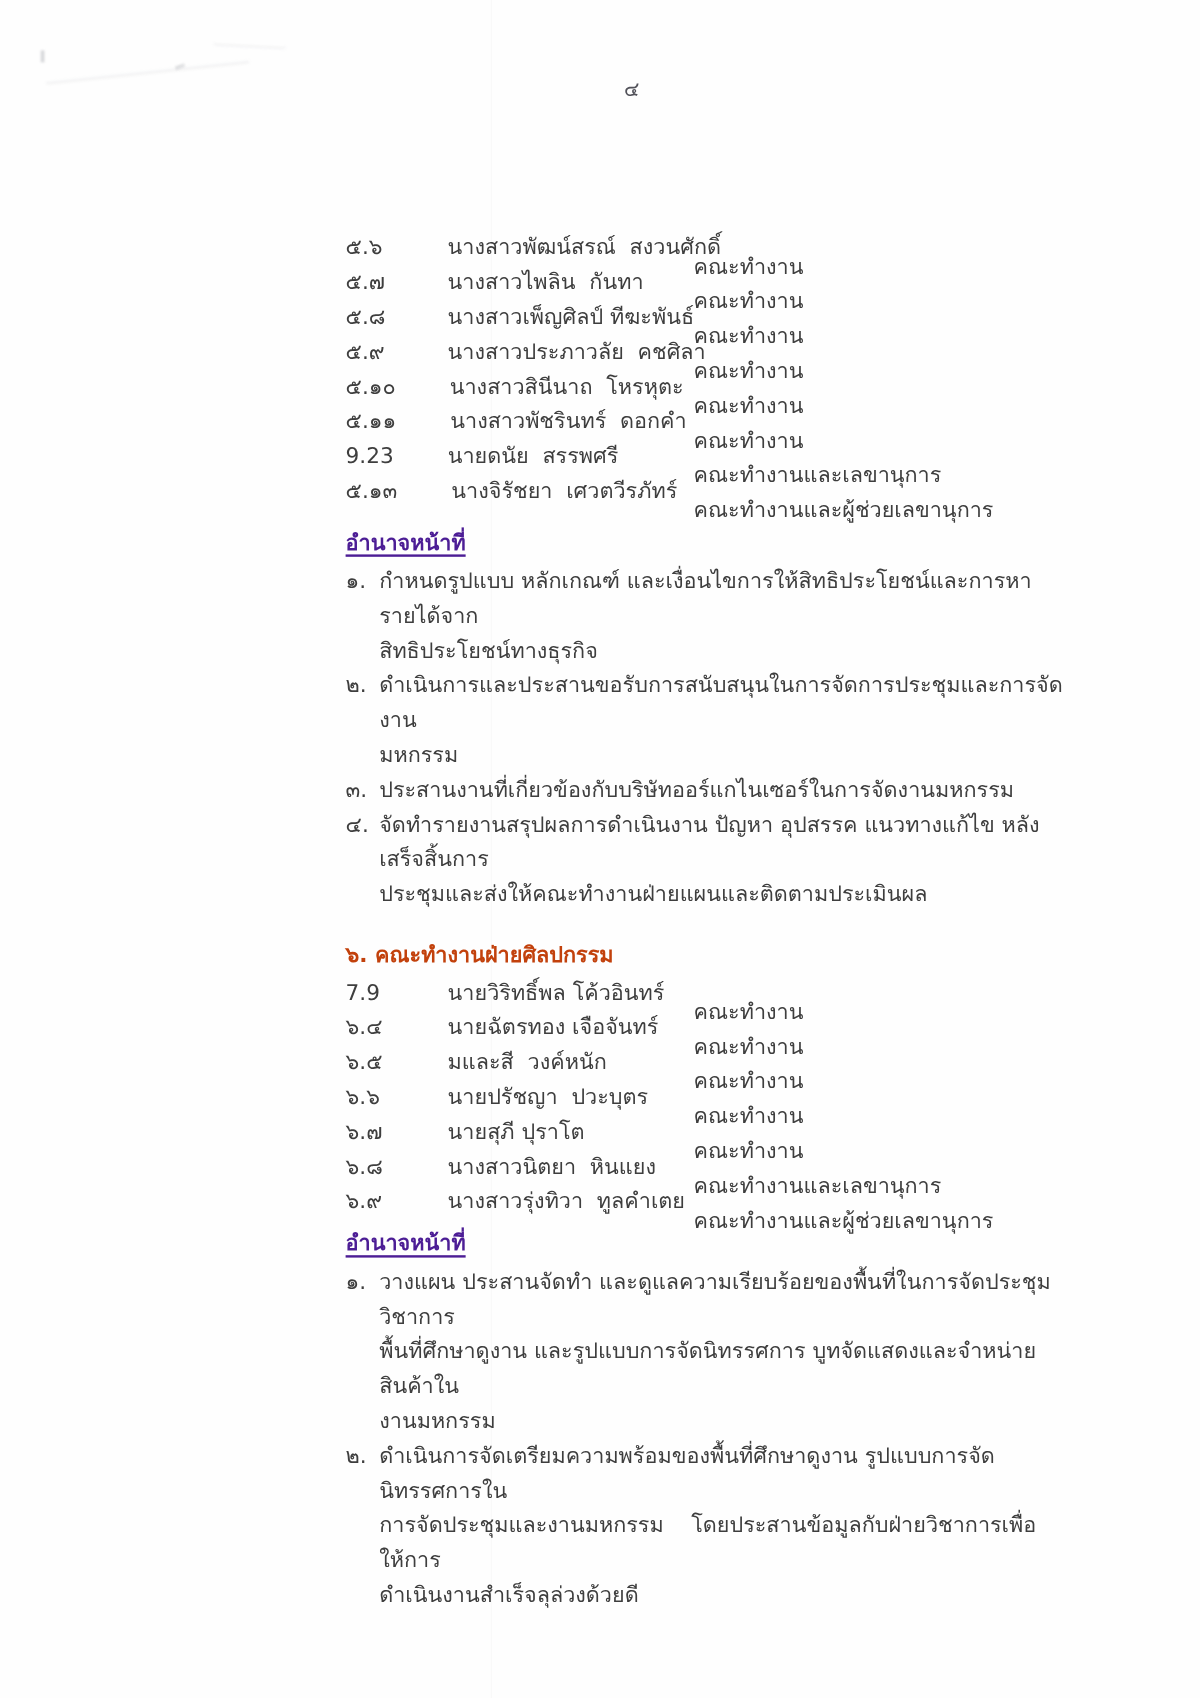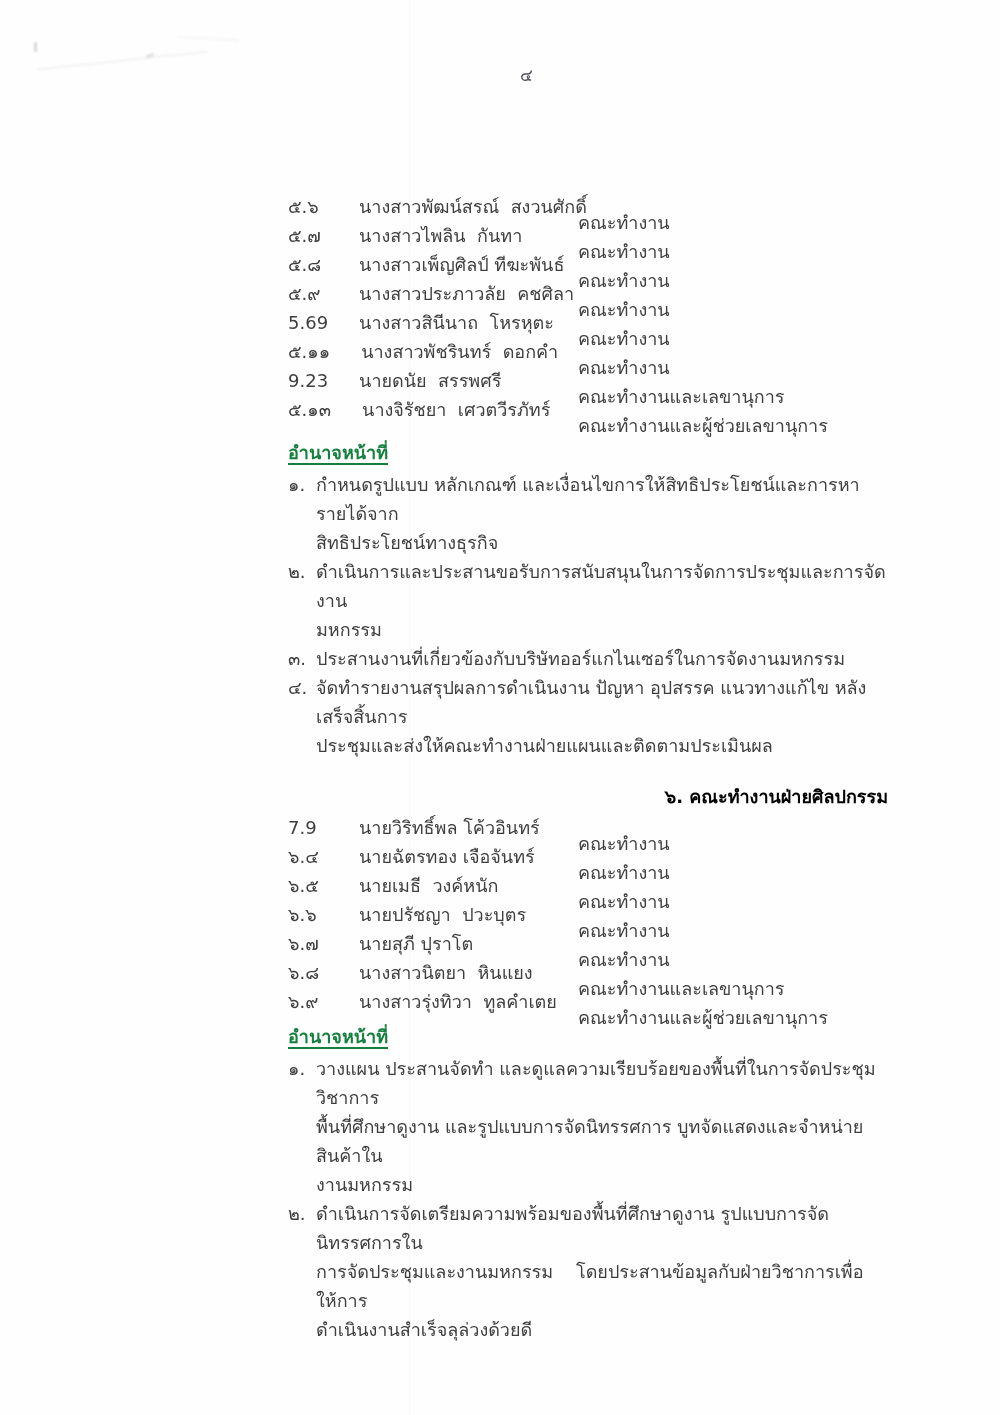--- a/index.html
+++ b/index.html
@@ -62,40 +62,39 @@
   }
   .content {
     position: absolute;
     left: 288px; top: 178px;
     width: 600px;
     font-size: 18px;
     line-height: 29px;
   }
   .members { margin-top: 14px; }
   .member-row { position: relative; height: 29px; }
-  .m-no { display: inline-block; min-width: 40px; margin-right: 7px; }
+  .m-no { display: inline-block; min-width: 40px; margin-right: 21px; }
   .m-name { white-space: pre; margin-left: 24px; }
   .m-role { position: absolute; left: 290px; top: 16px; white-space: pre; }
   .duties-heading, .composition-heading {
     font-weight: bold;
-    color: #15803d;
+    color: #4c1d95;
     text-decoration: underline;
     text-underline-offset: 4px;
     text-decoration-thickness: 1.5px;
   }
   .duties-heading { margin-top: 14px; }
   .duties-list { margin-top: 3px; }
   .duty { display: flex; }
   .d-no { width: 28px; flex-shrink: 0; }
   .d-text { flex: 1; white-space: pre-wrap; }
   .section-title {
     font-weight: bold;
-    color: #000000;
+    color: #c2410c;
     margin-top: 22px;
-    text-align: right;
   }
   .members-6 { margin-top: 2px; }
   .duties-heading.second { margin-top: 6px; }
 </style>
 </head>
 <body>
 
 <div class="page">
 
   <div class="scan-line"></div>
@@ -122,21 +121,21 @@
       </div>
       <div class="member-row">
         <span class="m-no">๕.๘</span><span class="m-name">นางสาวเพ็ญศิลป์ ทีฆะพันธ์</span>
         <span class="m-role">คณะทำงาน</span>
       </div>
       <div class="member-row">
         <span class="m-no">๕.๙</span><span class="m-name">นางสาวประภาวลัย  คชศิลา</span>
         <span class="m-role">คณะทำงาน</span>
       </div>
       <div class="member-row">
-        <span class="m-no">5.69</span><span class="m-name">นางสาวสินีนาถ  โหรหุตะ</span>
+        <span class="m-no">๕.๑๐</span><span class="m-name">นางสาวสินีนาถ  โหรหุตะ</span>
         <span class="m-role">คณะทำงาน</span>
       </div>
       <div class="member-row">
         <span class="m-no">๕.๑๑</span><span class="m-name">นางสาวพัชรินทร์  ดอกคำ</span>
         <span class="m-role">คณะทำงาน</span>
       </div>
       <div class="member-row">
         <span class="m-no">9.23</span><span class="m-name">นายดนัย  สรรพศรี</span>
         <span class="m-role">คณะทำงานและเลขานุการ</span>
       </div>
@@ -175,21 +174,21 @@
     <div class="members members-6">
       <div class="member-row">
         <span class="m-no">7.9</span><span class="m-name">นายวิริทธิ์พล โค้วอินทร์</span>
         <span class="m-role">คณะทำงาน</span>
       </div>
       <div class="member-row">
         <span class="m-no">๖.๔</span><span class="m-name">นายฉัตรทอง เจือจันทร์</span>
         <span class="m-role">คณะทำงาน</span>
       </div>
       <div class="member-row">
-        <span class="m-no">๖.๕</span><span class="m-name">นายเมธี  วงค์หนัก</span>
+        <span class="m-no">๖.๕</span><span class="m-name">มและสี  วงค์หนัก</span>
         <span class="m-role">คณะทำงาน</span>
       </div>
       <div class="member-row">
         <span class="m-no">๖.๖</span><span class="m-name">นายปรัชญา  ปวะบุตร</span>
         <span class="m-role">คณะทำงาน</span>
       </div>
       <div class="member-row">
         <span class="m-no">๖.๗</span><span class="m-name">นายสุภี ปุราโต</span>
         <span class="m-role">คณะทำงาน</span>
       </div>

